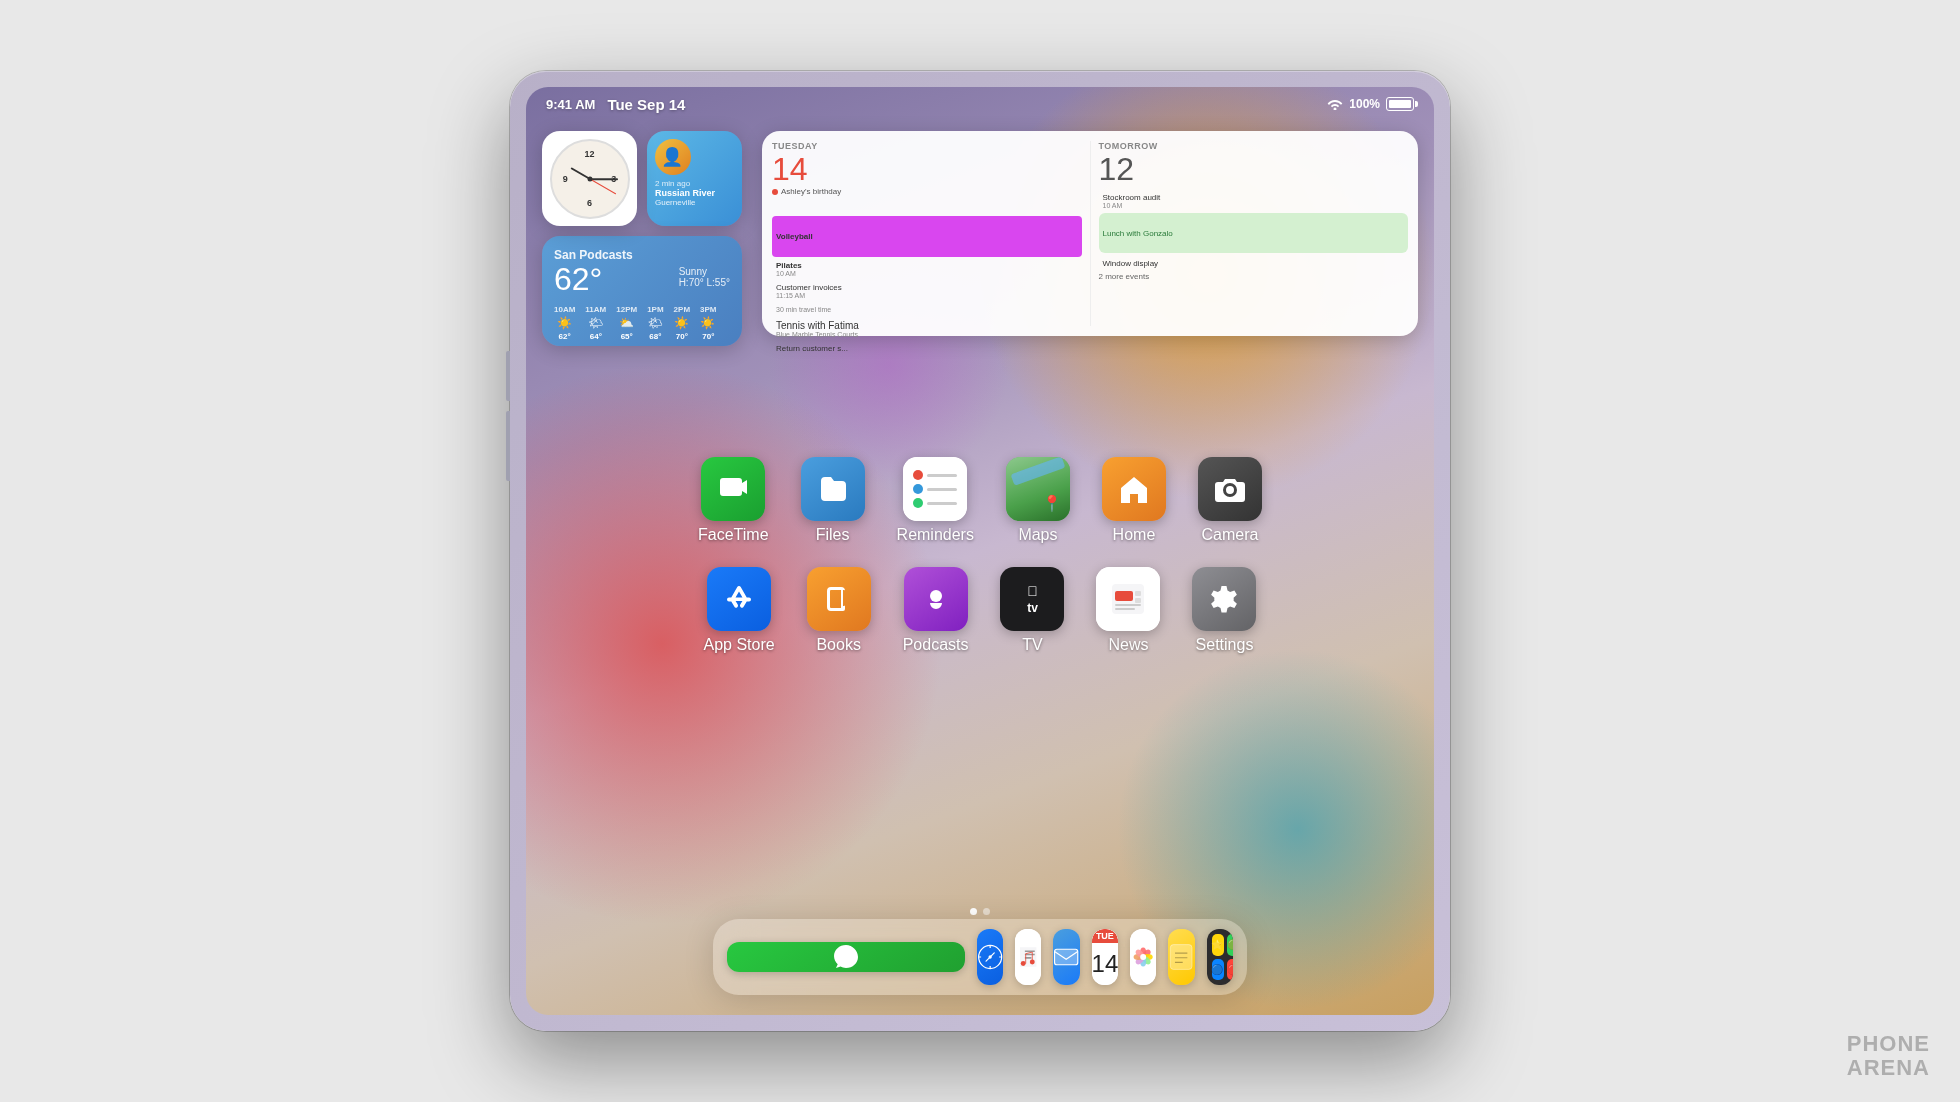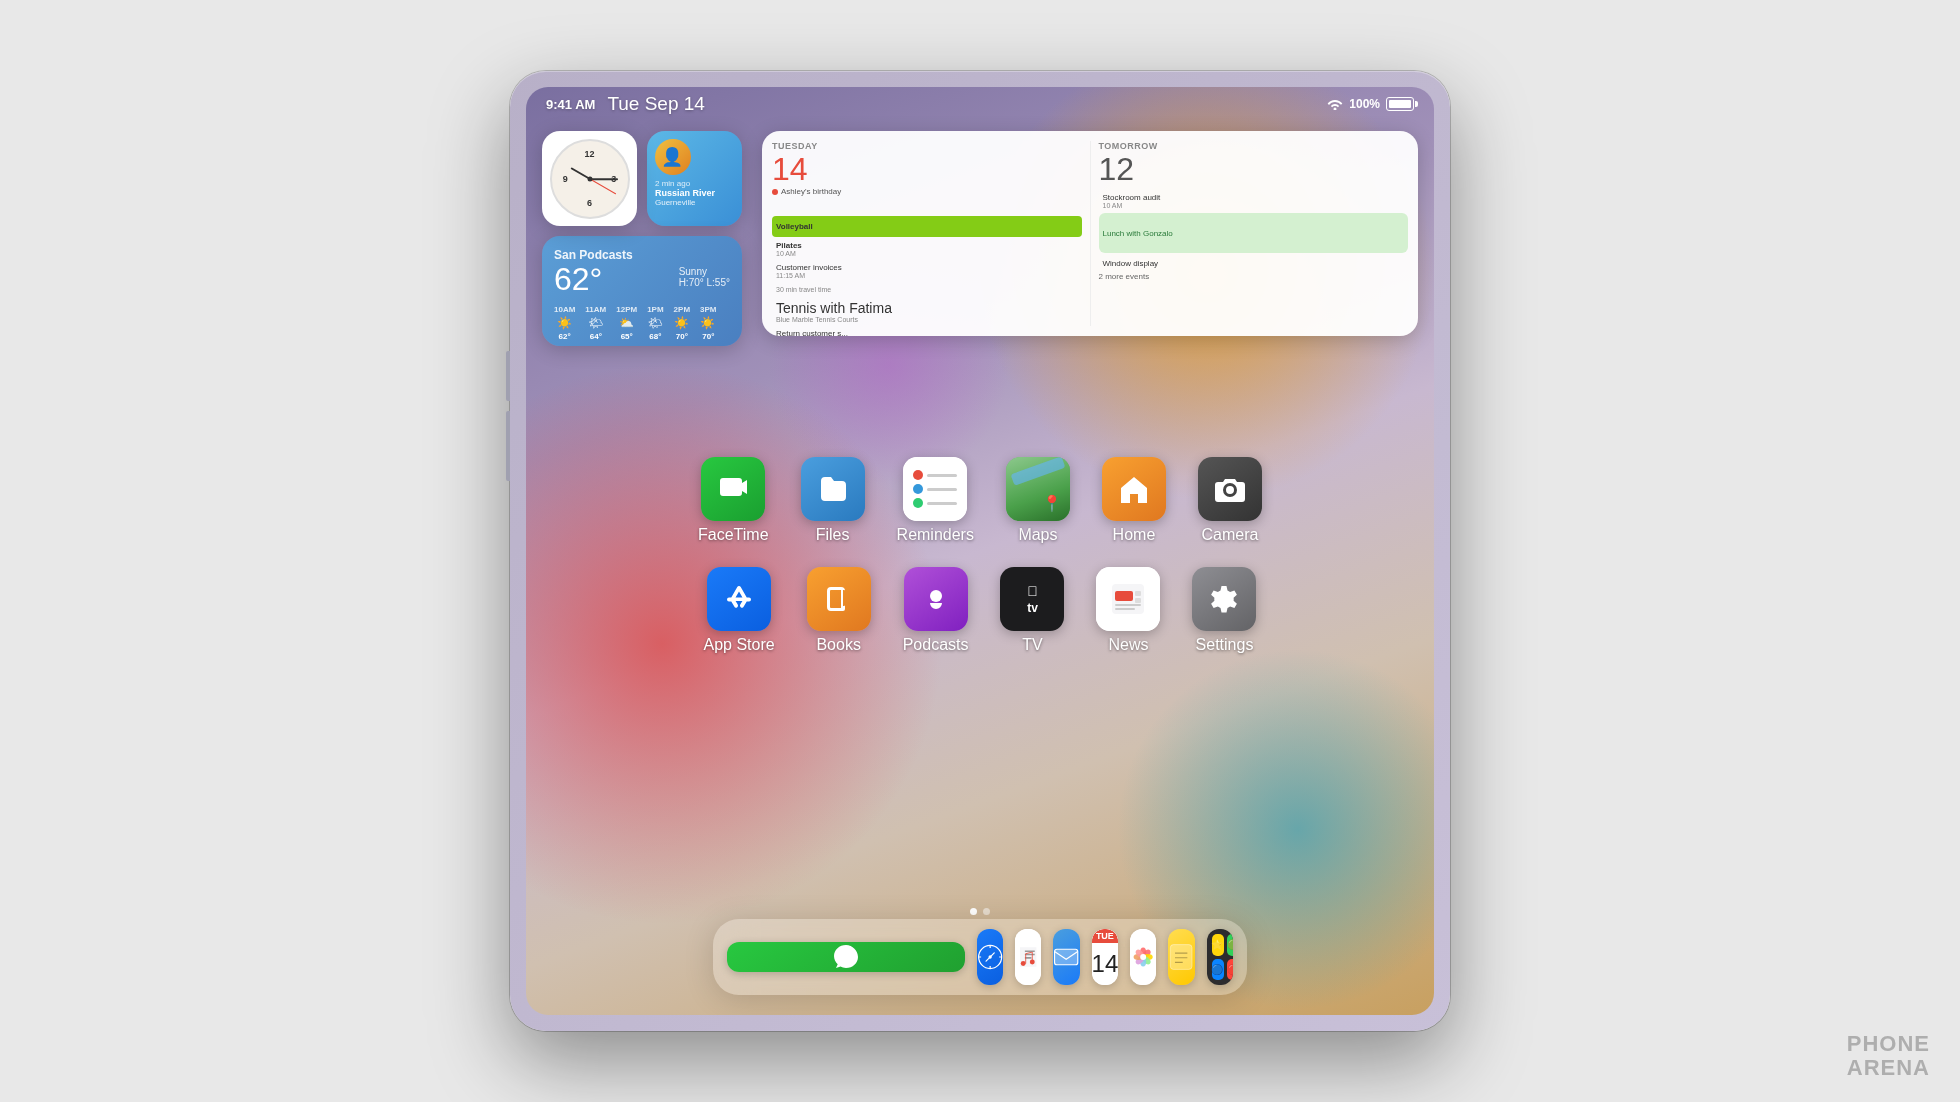--- a/index.html
+++ b/index.html
@@ -59,22 +59,22 @@
     }
 
     .status-time {
       font-size: 13px;
       font-weight: 600;
       color: white;
       text-shadow: 0 1px 3px rgba(0,0,0,0.3);
     }
 
     .status-date {
-      font-size: 19px;
-      font-weight: 400;
+      font-size: 15px;
+      font-weight: 700;
       color: white;
       text-shadow: 0 1px 3px rgba(0,0,0,0.3);
       margin-left: 8px;
     }
 
     .status-left {
       display: flex;
       align-items: center;
       gap: 4px;
     }
@@ -700,36 +700,36 @@
         <div class="calendar-widget">
           <div class="cal-today-col">
             <div class="cal-day-label">TUESDAY</div>
             <div class="cal-day-num">14</div>
 
             <div class="cal-birthday">
               <div class="cal-dot" style="background:#e74c3c;"></div>
               <span>Ashley's birthday</span>
             </div>
 
-            <div class="cal-event" style="background:#84cc16;padding:6px 4px;margin-bottom:2px;">
+            <div class="cal-event" style="background:#d946ef;padding:16px 4px;margin-bottom:2px;">
               <span style="font-size:8px;font-weight:600;">Volleyball</span>
             </div>
             <div class="cal-event">
               <span style="font-size:8px;font-weight:600;">Pilates</span>
               <span class="cal-event-time">10 AM</span>
             </div>
             <div class="cal-event">
               <span style="font-size:8px;">Customer invoices</span>
               <span class="cal-event-time">11:15 AM</span>
             </div>
             <div class="cal-event">
               <span style="font-size:7px;color:#888;">30 min travel time</span>
             </div>
             <div class="cal-event">
-              <span style="font-size:14px;">Tennis with Fatima</span>
+              <span style="font-size:10px;">Tennis with Fatima</span>
               <span class="cal-event-time">Blue Marble Tennis Courts</span>
             </div>
             <div class="cal-event">
               <span style="font-size:8px;">Return customer s...</span>
             </div>
           </div>
           <div class="cal-tomorrow-col">
             <div class="cal-day-label">TOMORROW</div>
             <div style="font-size:32px;font-weight:200;color:#555;line-height:1;margin:2px 0 6px;">12</div>
             <div class="cal-event">

